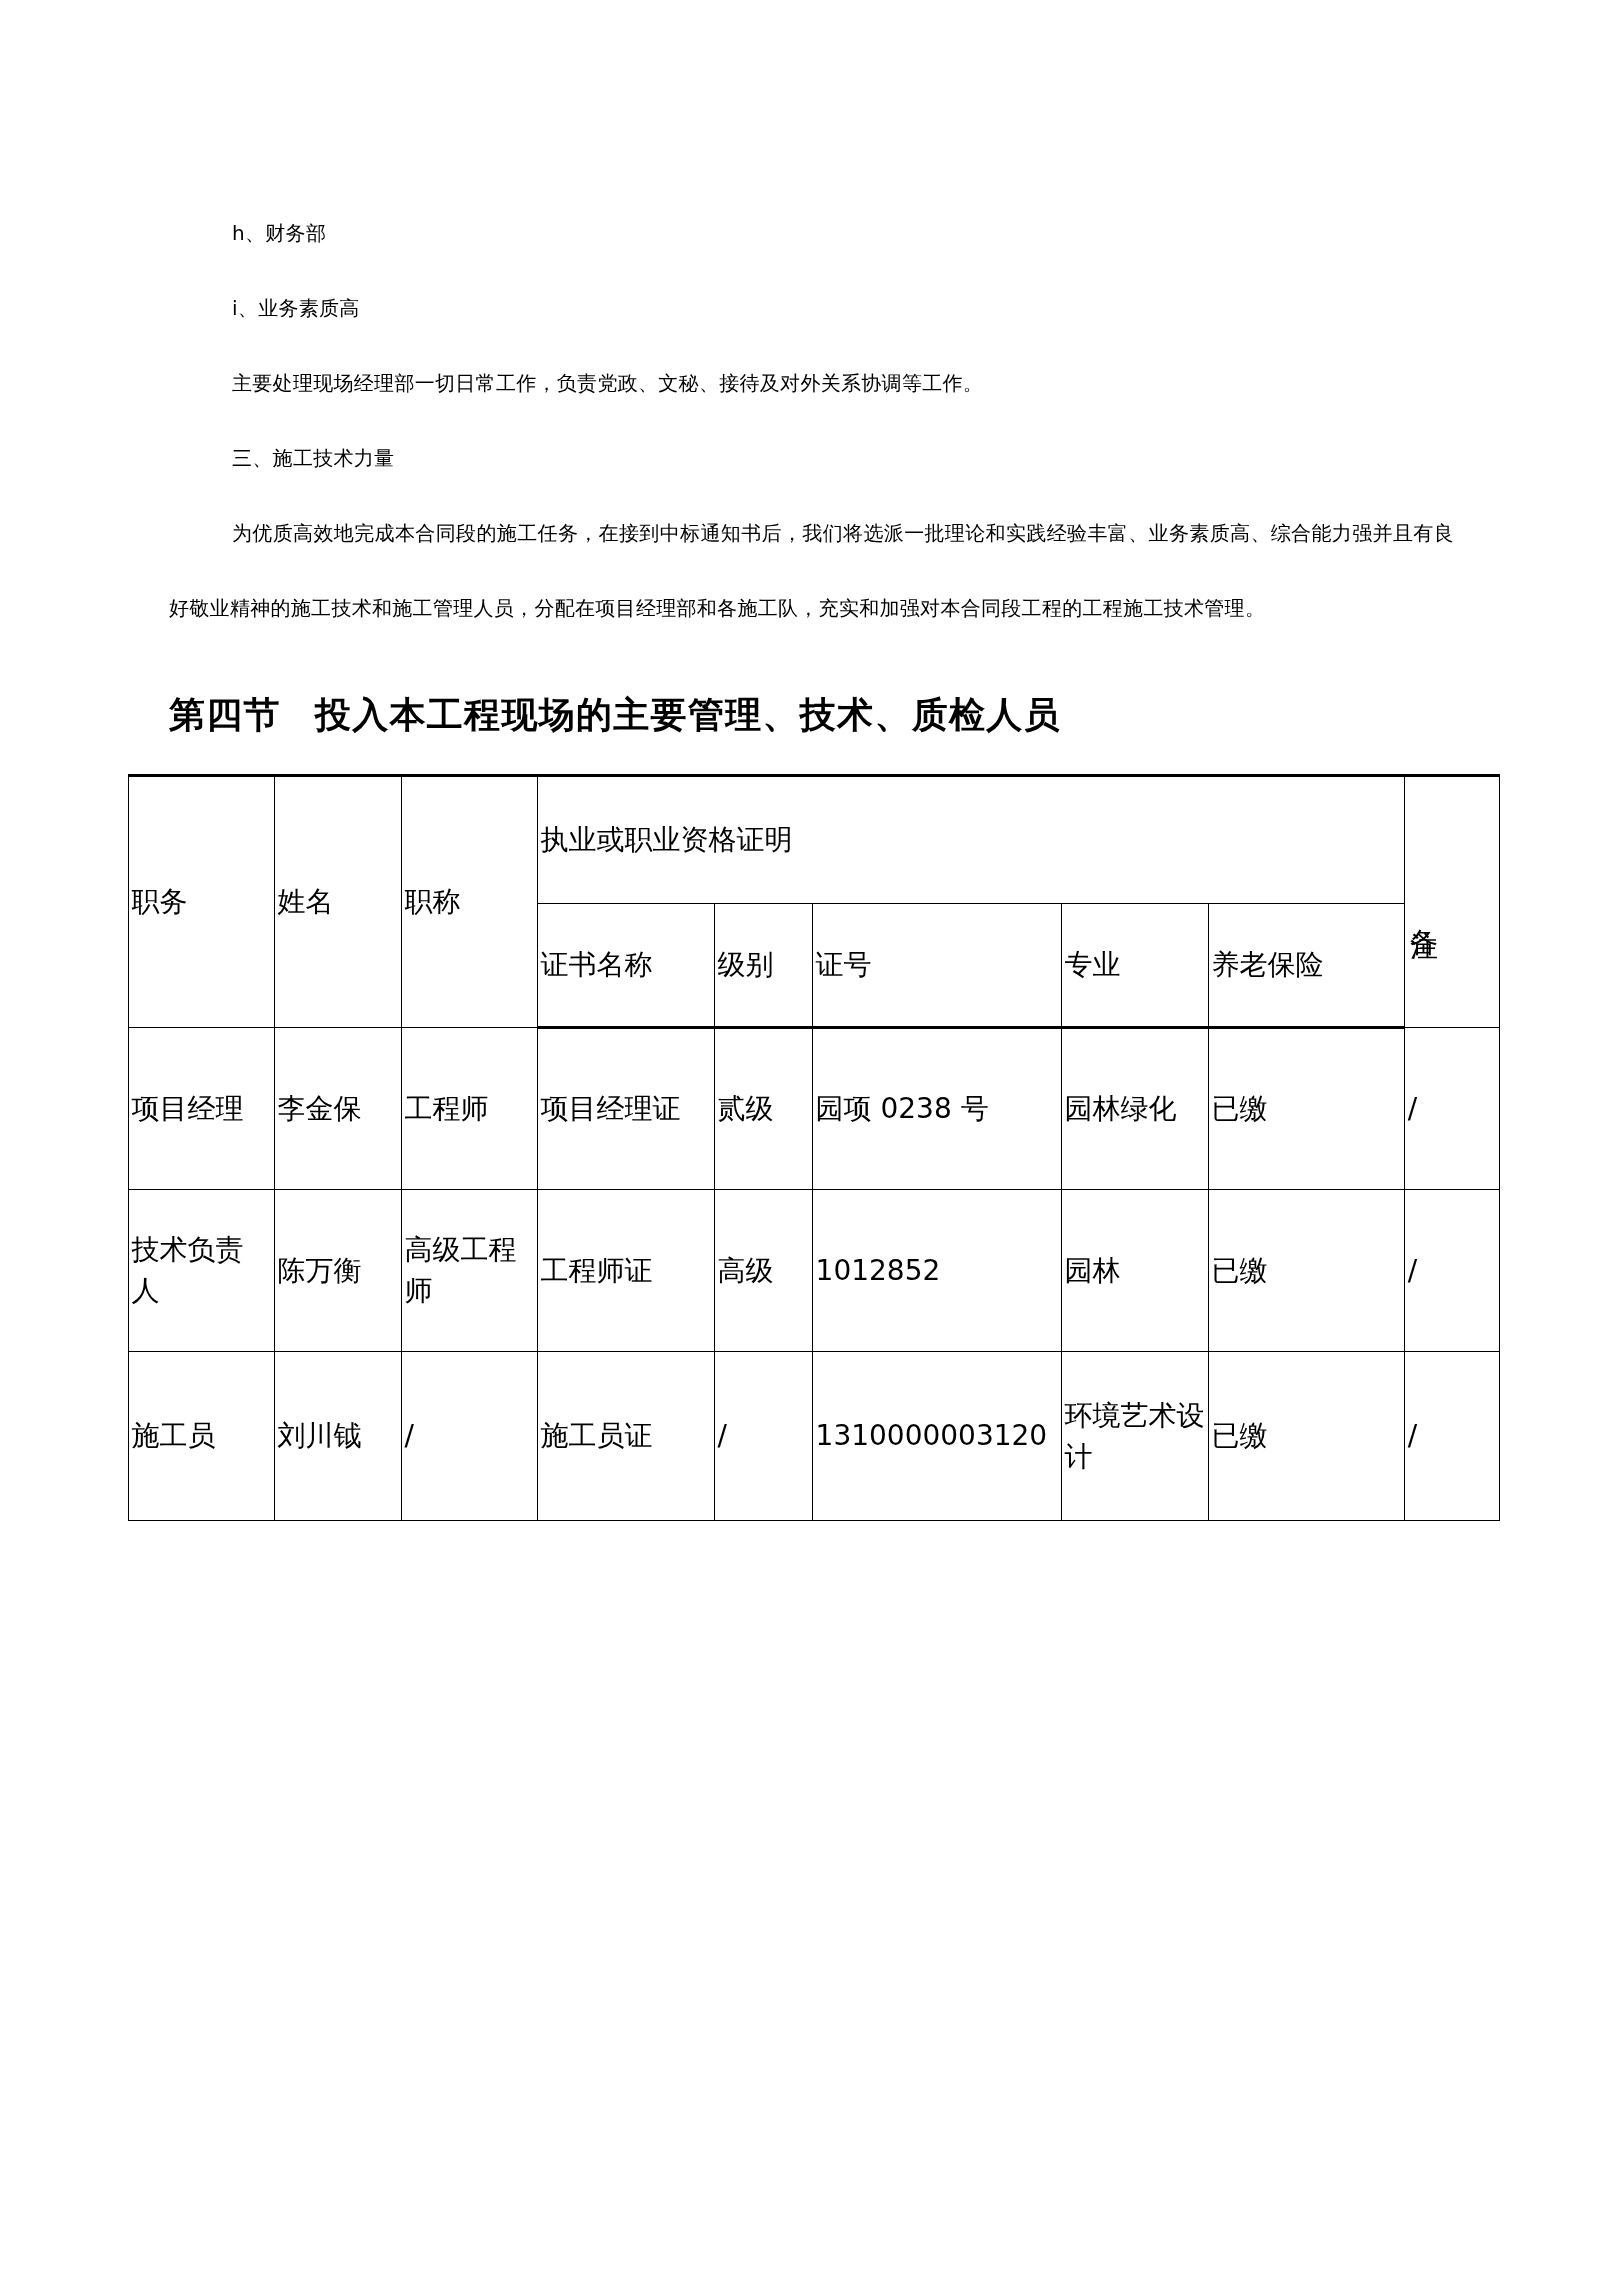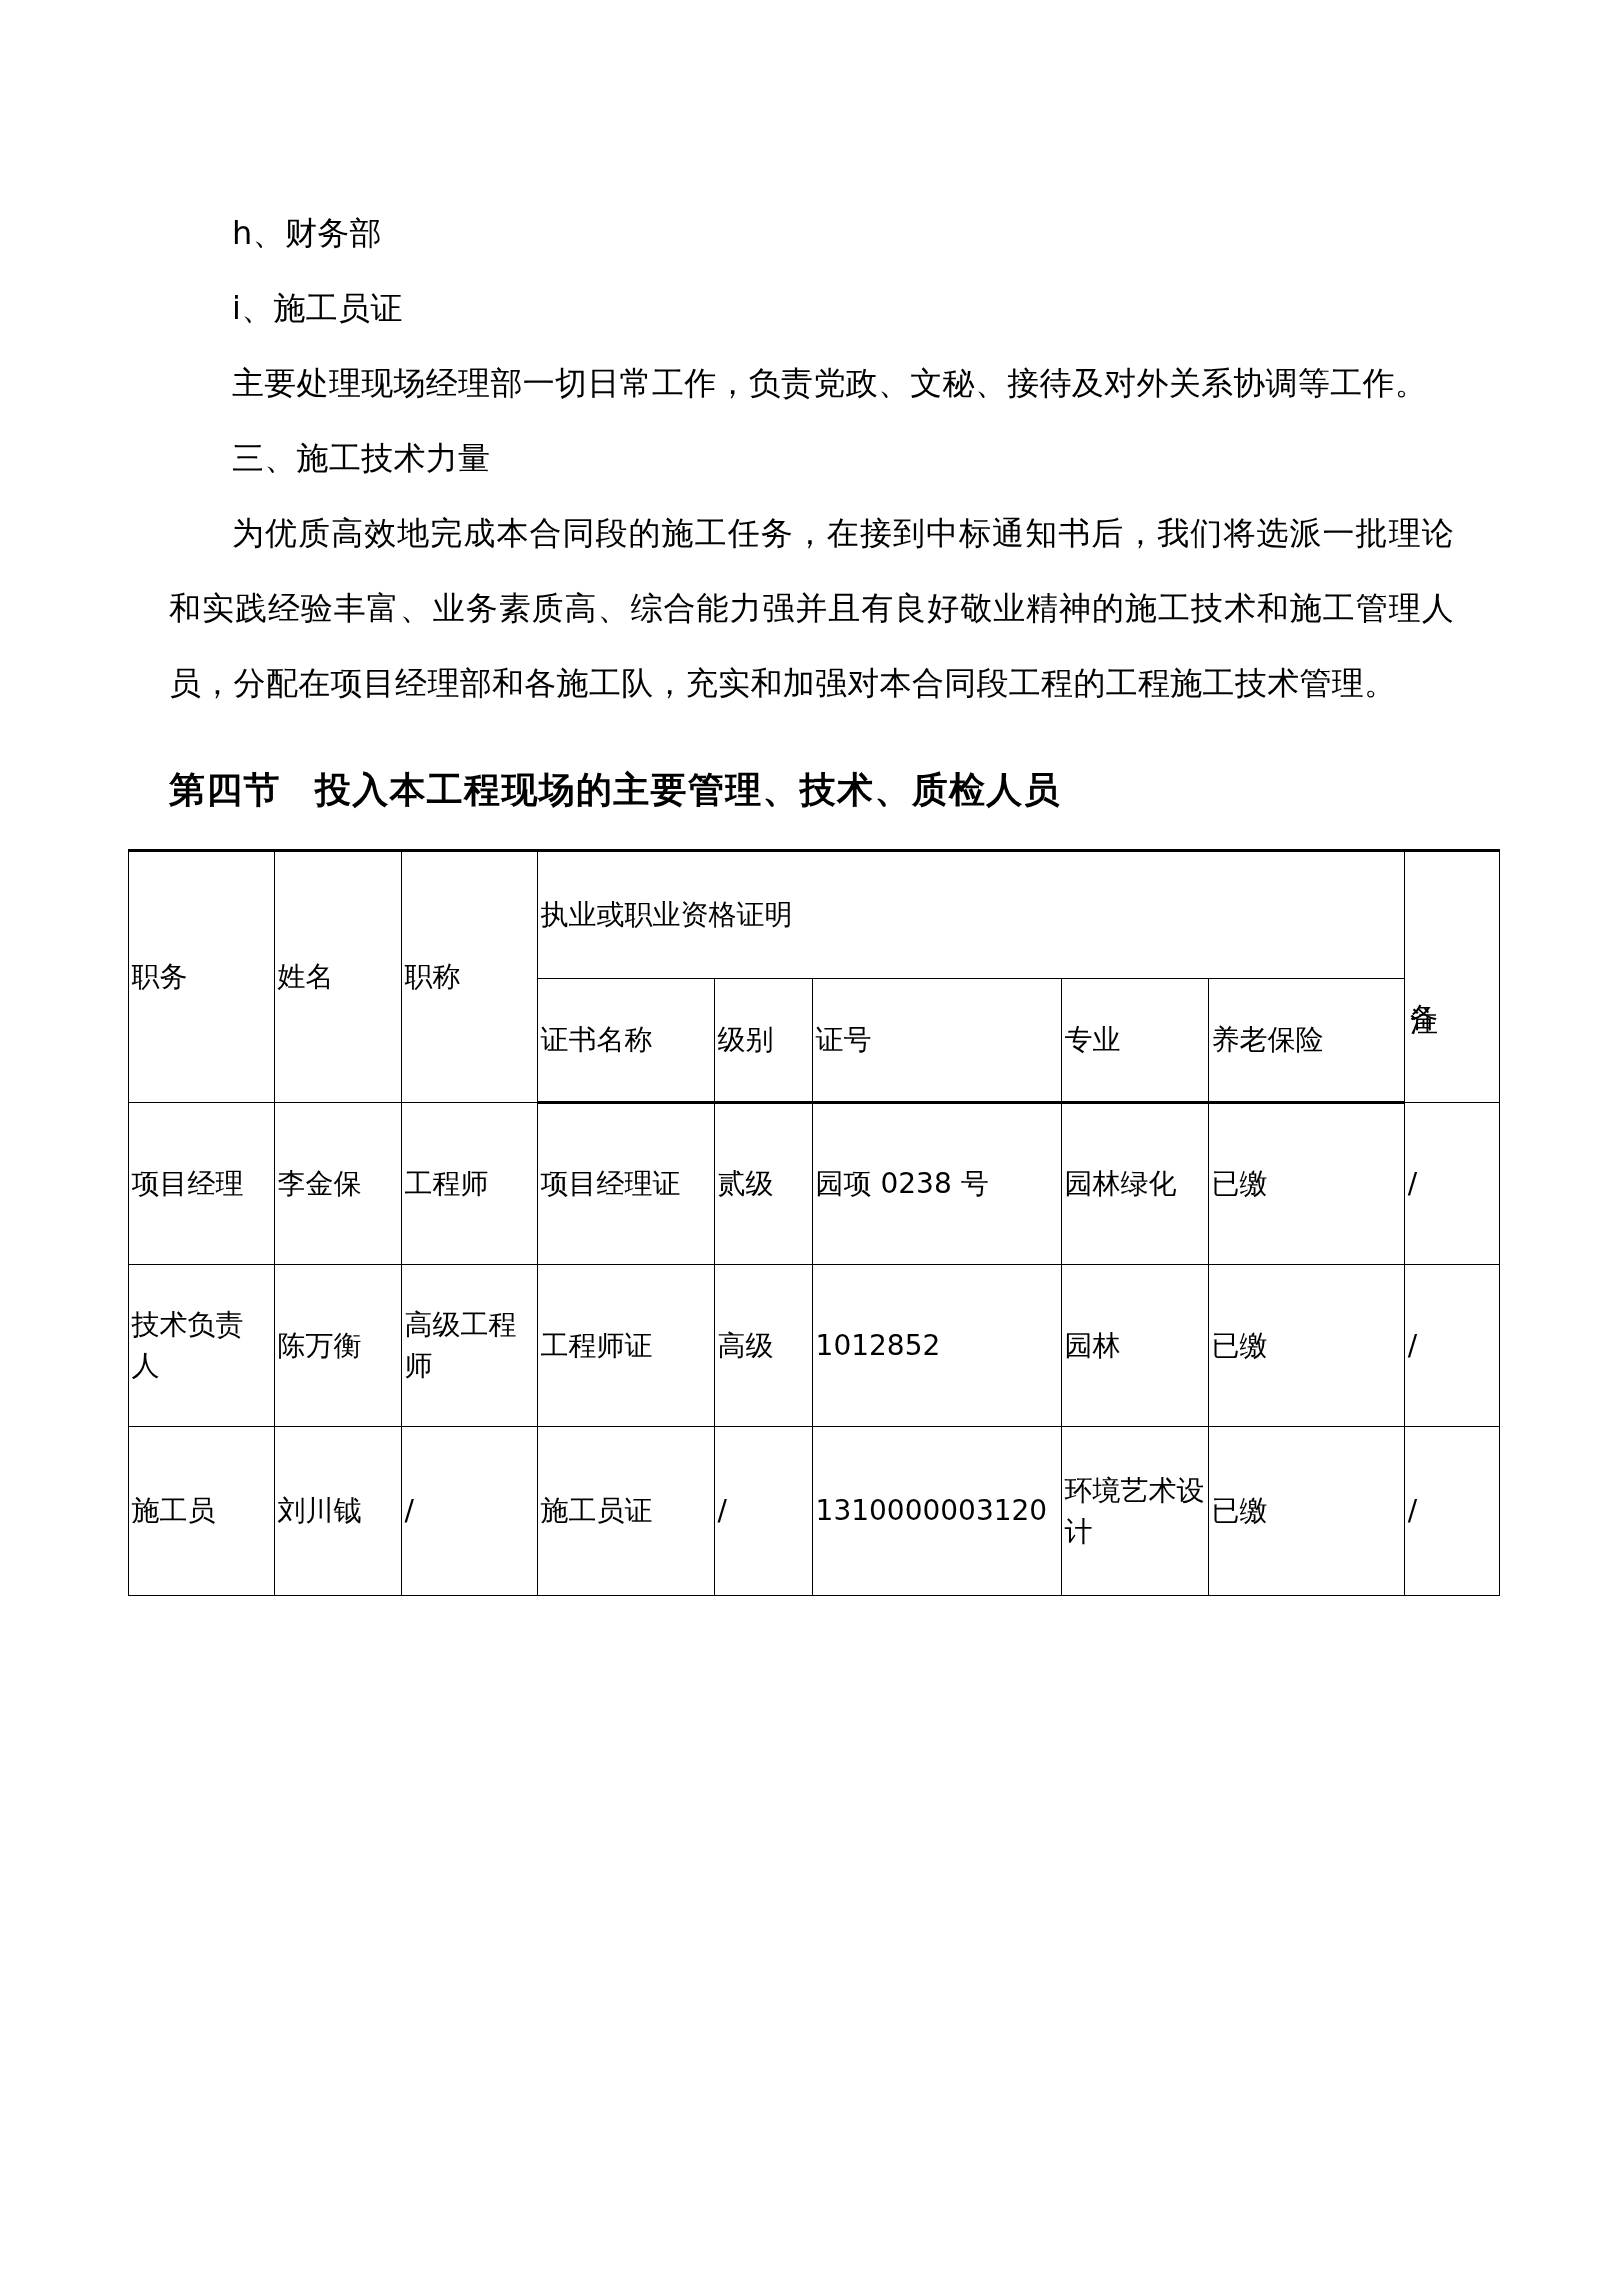--- a/index.html
+++ b/index.html
@@ -21,21 +21,21 @@
     left: 0;
     top: 0;
     width: 1623px;
     height: 2295px;
     box-sizing: border-box;
     padding: 196px 169px 0 169px;
   }
 
   
   .para {
-    font-size: 32px;
+    font-size: 20px;
     line-height: 75px;
     letter-spacing: 0.3px;
     text-align: justify;
     text-justify: inter-ideograph;
     margin: 0;
     white-space: normal;
   }
   .para.indent {
     text-indent: 63px;
   }
@@ -102,21 +102,21 @@
   col.c-note   { width: 95px; }
 </style>
 </head>
 <body>
 
 <div class="page">
 
   <p class="para indent">h、财务部</p>
 
 
-  <p class="para indent">i、施工员证</p>
+  <p class="para indent">i、业务素质高</p>
 
   <p class="para indent">主要处理现场经理部一切日常工作，负责党政、文秘、接待及对外关系协调等工作。</p>
 
   <p class="para indent">三、施工技术力量</p>
 
   <p class="para indent">为优质高效地完成本合同段的施工任务，在接到中标通知书后，我们将选派一批理论和实践经验丰富、业务素质高、综合能力强并且有良好敬业精神的施工技术和施工管理人员，分配在项目经理部和各施工队，充实和加强对本合同段工程的工程施工技术管理。</p>
 
   <h2 class="section-heading">
     <span>第四节</span><span class="sp"></span><span>投入本工程现场的主要管理、技术、质检人员</span>
   </h2>

